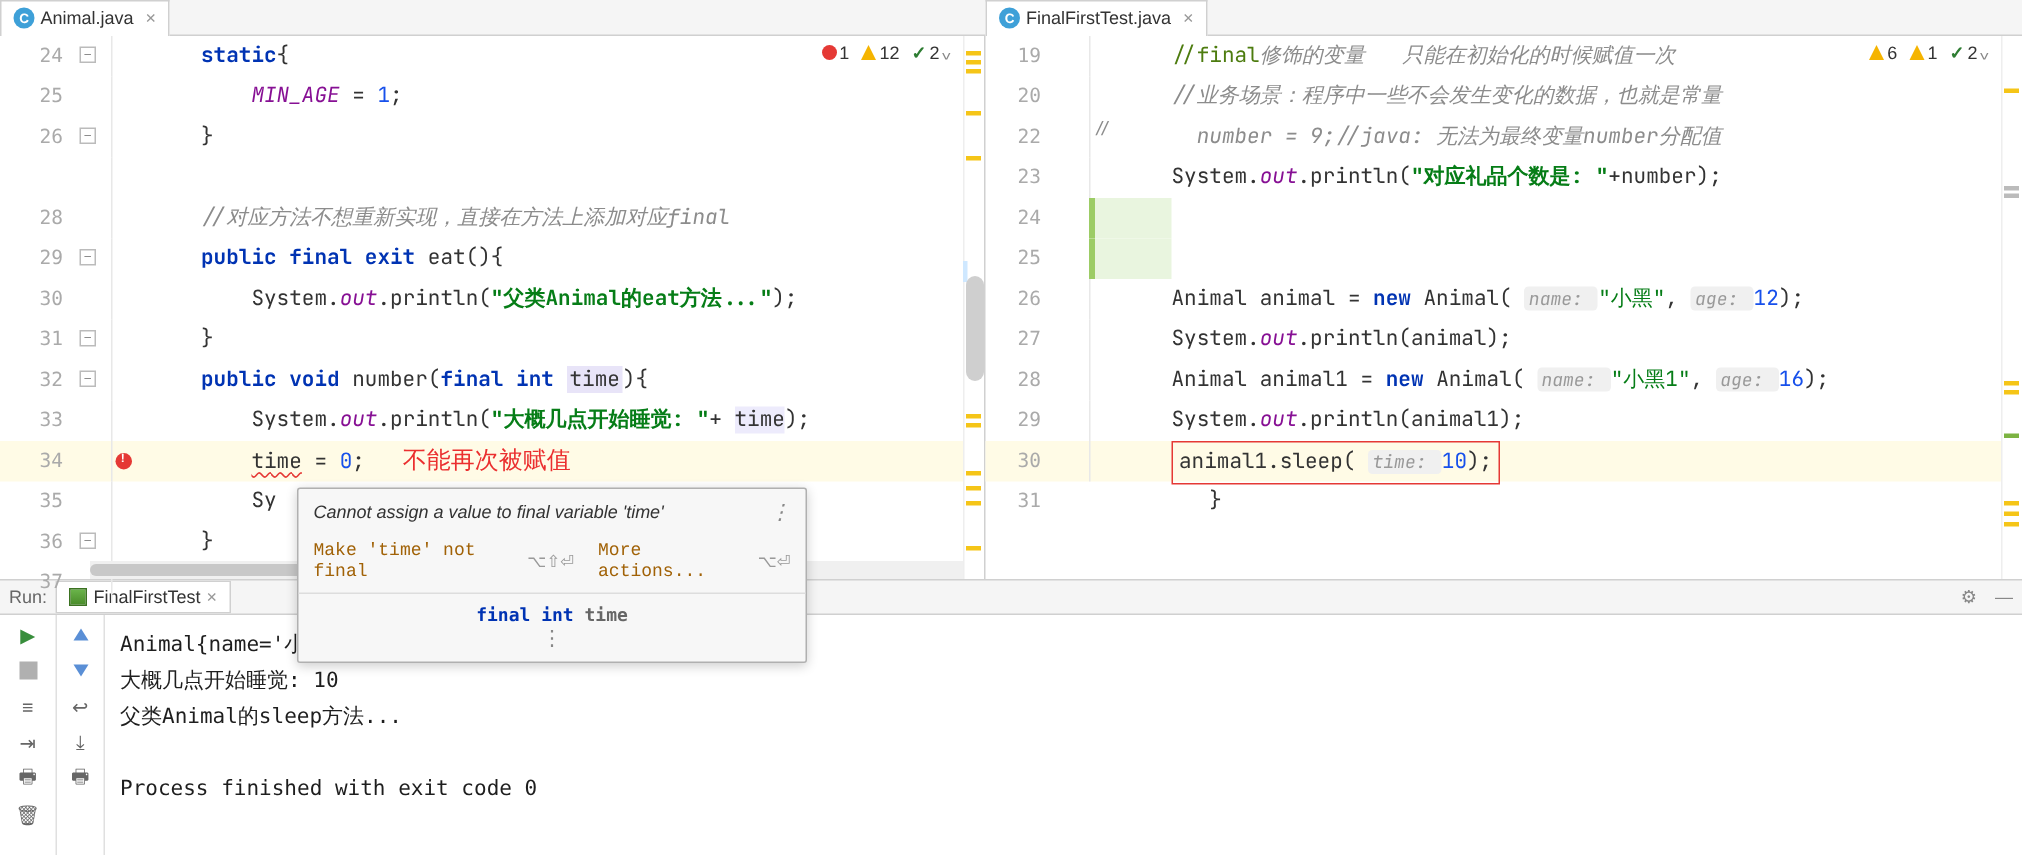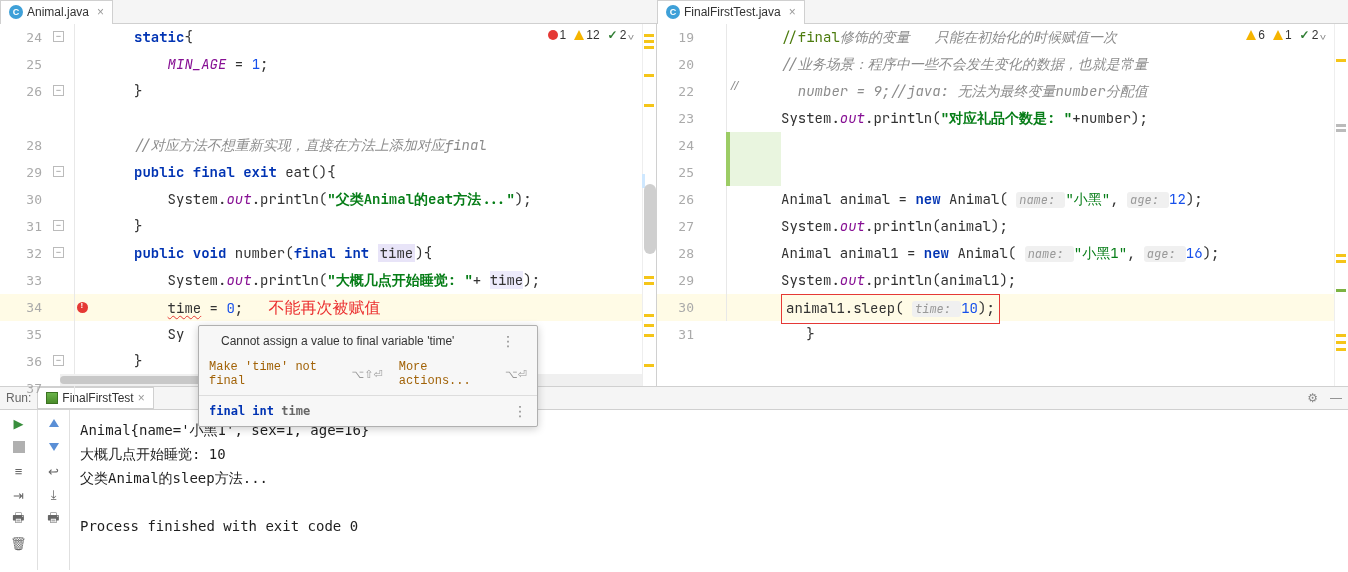--- a/index.html
+++ b/index.html
@@ -56,23 +56,23 @@
 
 .counters { position:absolute; top:4px; right:22px; display:flex; gap:8px; font-size:12px; align-items:center; }
 .ci { display:flex; align-items:center; gap:2px; }
 .dot-red{width:10px;height:10px;border-radius:50%;background:#e53935;}
 .tri-yel{width:0;height:0;border-left:5px solid transparent;border-right:5px solid transparent;border-bottom:10px solid #f5b400;}
 .chk-grn{color:#2e7d32;font-weight:bold;}
 .infl{display:inline-block;transform:rotate(180deg);color:#888;}
 
 
 .tooltip { position:absolute; left:198px; top:325px; width:340px; background:#f7f7f7; border:1px solid #b0b0b0; box-shadow:0 2px 8px rgba(0,0,0,0.2); border-radius:2px; font-size:12px; z-index:10; }
-.tt-row1 { padding:7px 22px; display:flex; align-items:center; justify-content:space-between; }
+.tt-row1 { padding:7px 10px; display:flex; align-items:center; justify-content:space-between;font-style:italic; }
 .tt-row2 { padding:4px 10px 7px; display:flex; gap:16px; align-items:center; border-bottom:1px solid #ddd;}
-.tt-row3 { padding:7px 10px; display:flex; align-items:center; justify-content:space-between; font-family:Menlo,monospace; font-size:12px; color:#666;}
+.tt-row3 { padding:7px 10px; display:flex; align-items:center; justify-content:space-between; font-family:Menlo,monospace; font-size:12px; color:#666;flex-direction:column;}
 .link { color:#a16207;font-family:Liberation Mono, monospace; }
 .sc { color:#999; font-size:11px; }
 .colon { color:#888; font-size:14px; }
 
 
 .runbar { display:flex; height:24px; align-items:center; border-top:1px solid #d0d0d0; border-bottom:1px solid #d0d0d0; background:#f5f5f5; font-size:12px;}
 .runbar .lbl { padding:0 6px; color:#666;text-align:center; }
 .runbar .rtab { display:flex; align-items:center; gap:4px; padding:0 8px; height:22px; background:#fff; border:1px solid #d0d0d0;}
 .runbar .ric { width:12px; height:12px; background:linear-gradient(#6ab44a,#4a8c2a); border:1px solid #3b7221;}
 .runbar .spacer{flex:1;}

